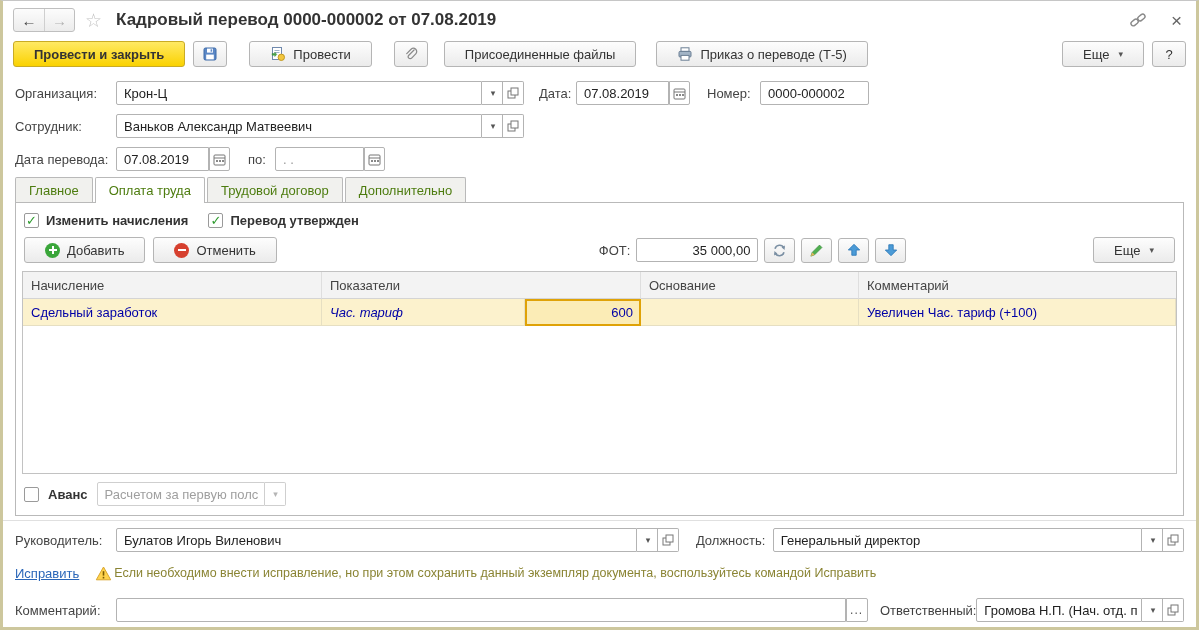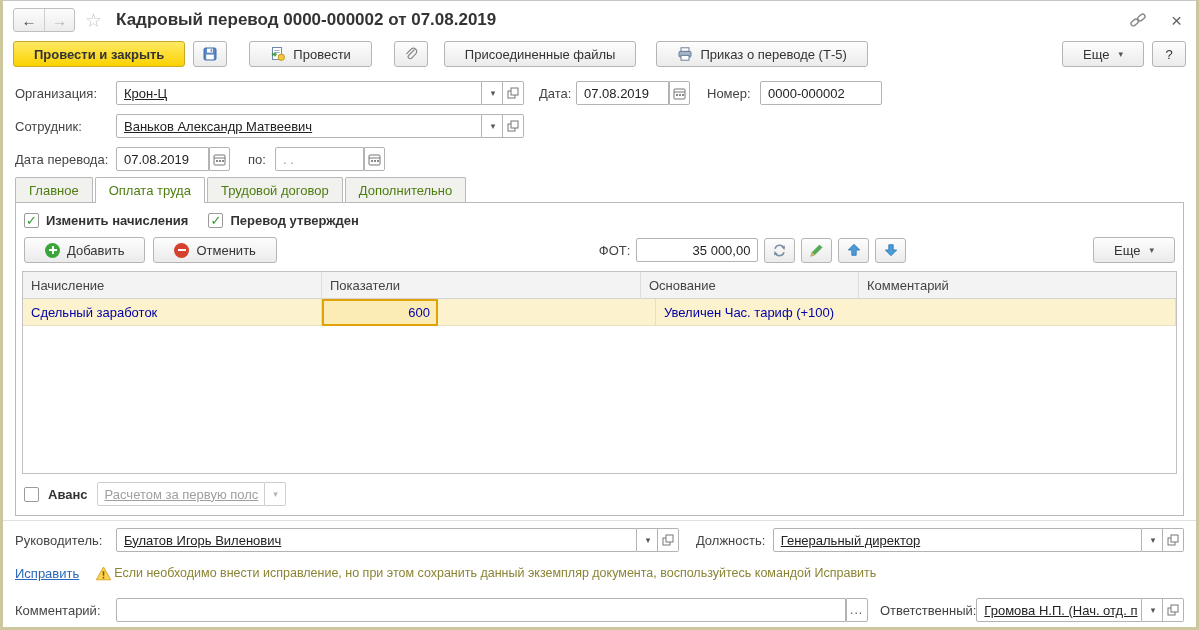--- a/index.html
+++ b/index.html
@@ -32,27 +32,27 @@
   .ddglyph { font-size:9px; color:#555; margin-left:2px; }
   .mr8{margin-right:8px}.mr16{margin-right:16px}.mr20{margin-right:20px}.mr22{margin-right:22px}
   .qbtn { width:30px; }
   
   .fields { padding:6px 12px 0; }
   .frow { display:flex; align-items:center; height:24px; margin-bottom:9px; }
   .flabel { width:101px; color:#444; flex:none; }
   .seg { height:24px; display:flex; align-items:center; background:#fff;
          border:1px solid #b3b3b3; }
   .seg + .seg { border-left:none; }
-  .seg.first { border-radius:2px 0 0 2px;text-decoration:underline; }
+  .seg.first { border-radius:2px 0 0 2px; }
   .seg.last { border-radius:0 2px 2px 0; }
   .seg.text { padding:0 7px; color:#222; white-space:nowrap; overflow:hidden; }
   .seg.sbtn { width:21px; justify-content:center; color:#666; }
   .tinput { height:24px; border:1px solid #b3b3b3; border-radius:2px; padding:0 7px;
             font:13px "Liberation Sans","DejaVu Sans",sans-serif; color:#222; background:#fff; }
-  .w-org { width:366px; } .w-date { width:93px; } .w-num { width:122px; }
+  .w-org { width:366px; } .w-date { width:93px; } .w-num { width:109px; }
   .lbl-inline { color:#444; }
   
   .tabs { display:flex; padding:0 12px; position:relative; z-index:2; margin-top:2px; }
   .tab { height:25px; padding:0 13px; display:flex; align-items:center;
          border:1px solid #b9b9b9; border-bottom:none; border-radius:2px 2px 0 0;
          background:#f1f1ee; margin-right:2px; margin-bottom:-1px; color:#4d7c0f; }
   .tab.active { background:#fff; height:26px; position:relative; }
   
   .panel { margin:0 12px; border:1px solid #b9b9b9; padding:8px 6px 0; height:314px; position:relative; z-index:1; background:#fff; }
   .chkrow { display:flex; align-items:center; gap:20px; padding:2px 2px 9px; }
@@ -339,20 +339,21 @@
 
     <div class="tbl">
       <div class="trow thead">
         <div class="tcell c1">Начисление</div>
         <div class="tcell c2">Показатели</div>
         <div class="tcell c3">Основание</div>
         <div class="tcell c4">Комментарий</div>
       </div>
       <div class="trow tbody">
         <div class="tcell c1">Сдельный заработок</div>
+        <div class="tcell c2a ital">Час. тариф</div>
         <div class="tcell c2b selcell">600</div>
         <div class="tcell c3"></div>
         <div class="tcell c4">Увеличен Час. тариф (+100)</div>
       </div>
     </div>
 
     <div class="advrow">
       <span class="chkbox" style="color:transparent;"></span>
       <span class="advlabel">Аванс</span>
       <span style="display:flex;">

